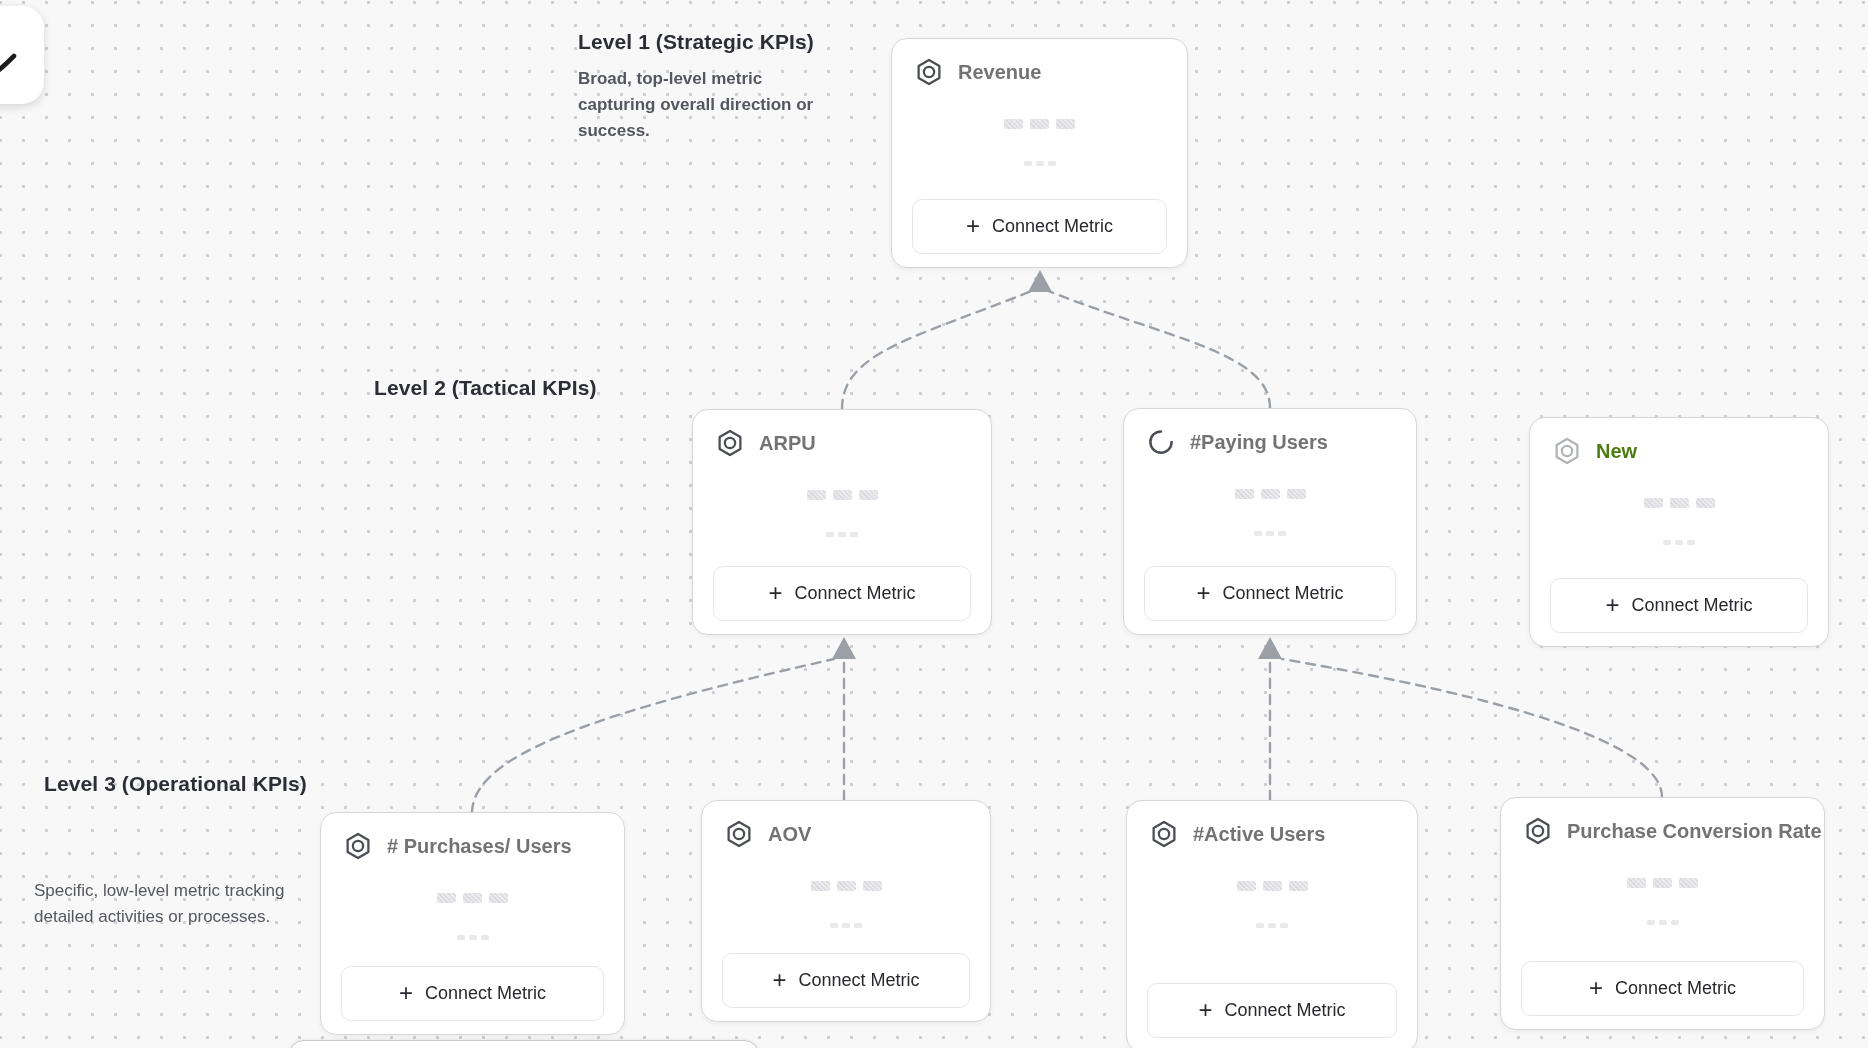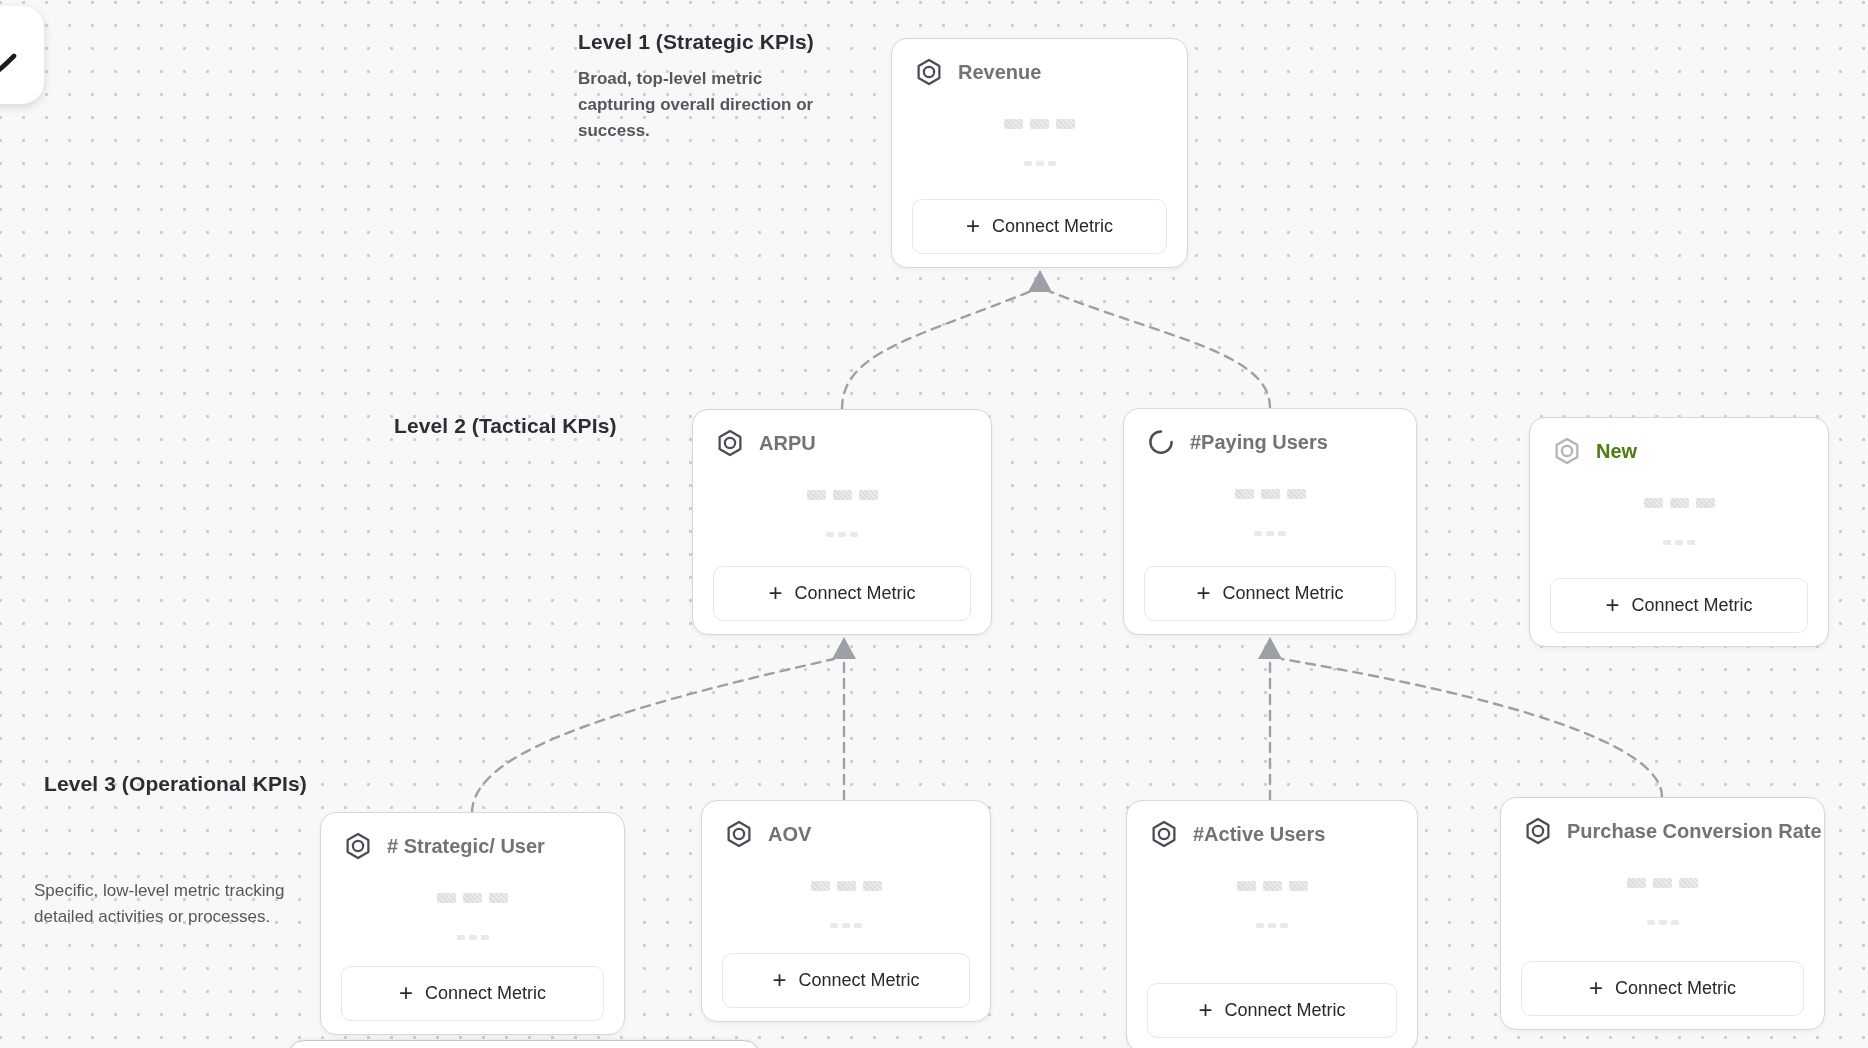--- a/index.html
+++ b/index.html
@@ -77,21 +77,21 @@
     <path class="edge" d="M 1248,1048 C 1252,1040 1258,1038 1262,1043"></path>
     <polygon class="arrowhead" points="1040,270 1028,292 1052,292"></polygon>
     <polygon class="arrowhead" points="844,637 832,659 856,659"></polygon>
     <polygon class="arrowhead" points="1270,637 1258,659 1282,659"></polygon>
     <polygon class="arrowhead" points="1268,1026 1256,1048 1280,1048"></polygon>
   </svg>
 
   <div class="level-title" style="left:578px;top:30px;">Level 1 (Strategic KPIs)</div>
   <div class="level-desc" style="left:578px;top:66px;width:265px;font-weight:bold;">Broad, top-level metric capturing overall direction or success.</div>
 
-  <div class="level-title" style="left:394px;top:376px;margin-top:38px;">Level 2 (Tactical KPIs)</div>
+  <div class="level-title" style="left:374px;top:376px;">Level 2 (Tactical KPIs)</div>
 
   <div class="level-title" style="left:44px;top:772px;">Level 3 (Operational KPIs)</div>
   <div class="level-desc" style="left:34px;top:838px;width:300px;margin-top:40px;">Specific, low-level metric tracking detailed activities or processes.</div>
 
   <div class="card" style="left:891px;top:38px;width:297px;height:230px;">
     <div class="card-head">
       <span class="icon">
         <svg width="30" height="30" viewBox="0 0 24 24" fill="none">
             <path class="hex-stroke" d="M12 2.4 L20.3 7.2 V16.8 L12 21.6 L3.7 16.8 V7.2 Z" stroke-width="1.8" stroke-linejoin="round"></path>
             <circle class="hex-stroke" cx="12" cy="12" r="4.1" stroke-width="1.8"></circle>
@@ -193,21 +193,21 @@
   </div>
 
   <div class="card" style="left:320px;top:812px;width:305px;height:223px;">
     <div class="card-head">
       <span class="icon">
         <svg width="30" height="30" viewBox="0 0 24 24" fill="none">
             <path class="hex-stroke" d="M12 2.4 L20.3 7.2 V16.8 L12 21.6 L3.7 16.8 V7.2 Z" stroke-width="1.8" stroke-linejoin="round"></path>
             <circle class="hex-stroke" cx="12" cy="12" r="4.1" stroke-width="1.8"></circle>
           </svg>
       </span>
-      <span class="card-title"># Strategic/ User</span>
+      <span class="card-title"># Purchases/ Users</span>
     </div>
     <div class="sk-row r1">
         <i></i>
         <i></i>
         <i></i>
       </div>
     <div class="sk-row r2">
         <i></i>
         <i></i>
         <i></i>

